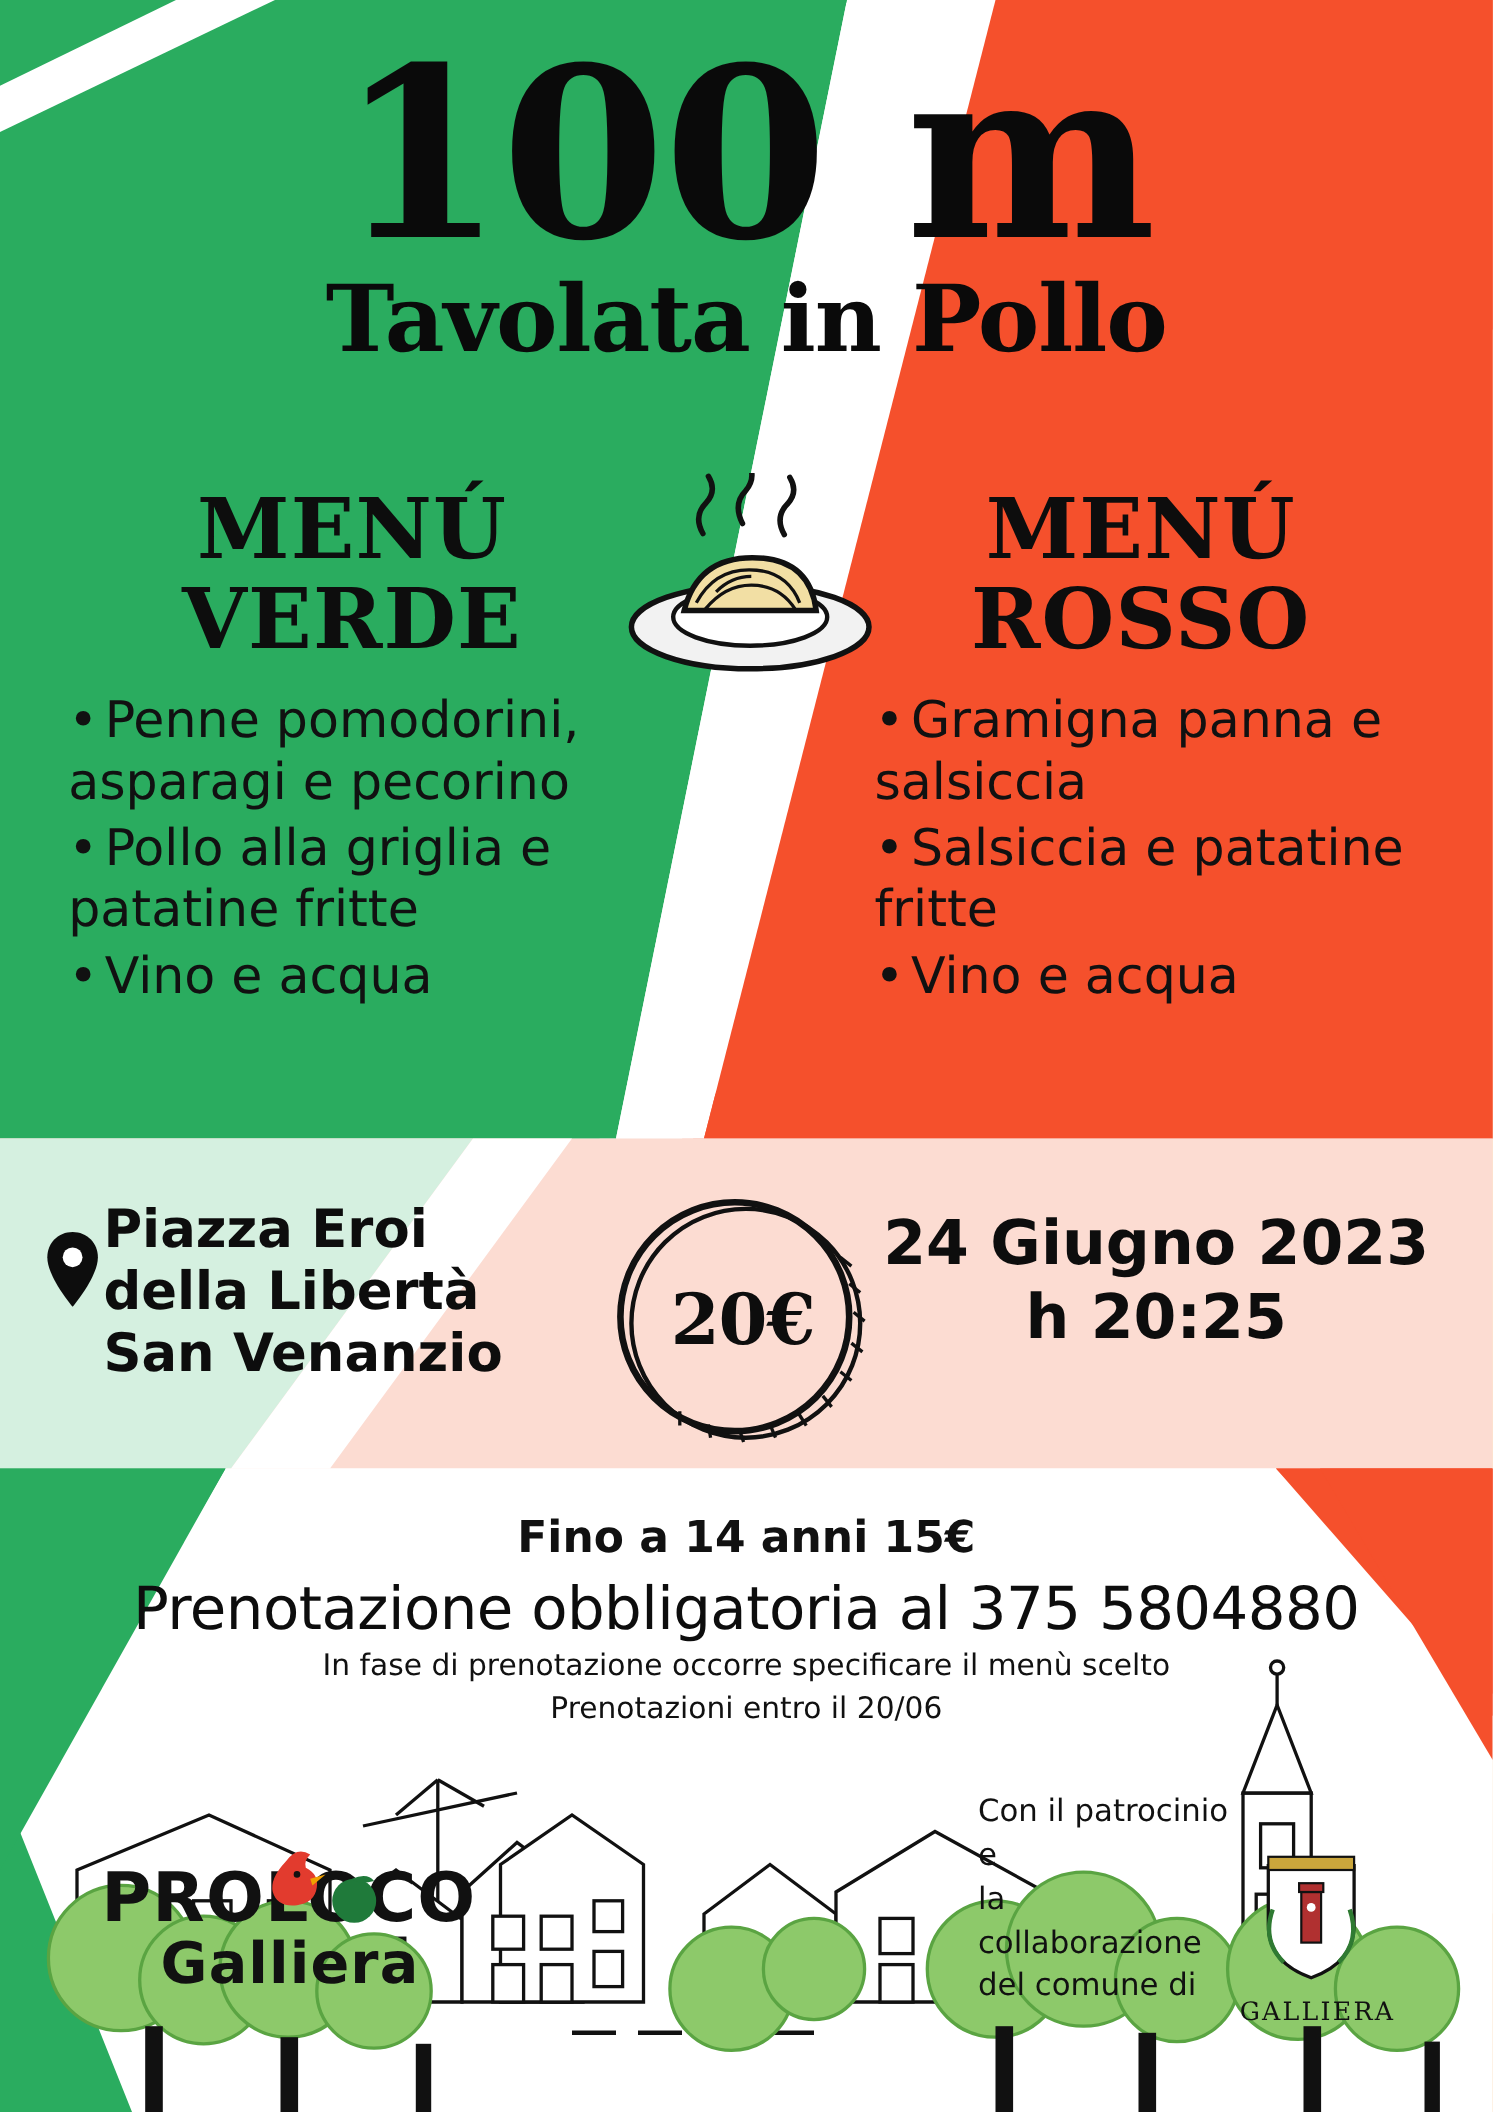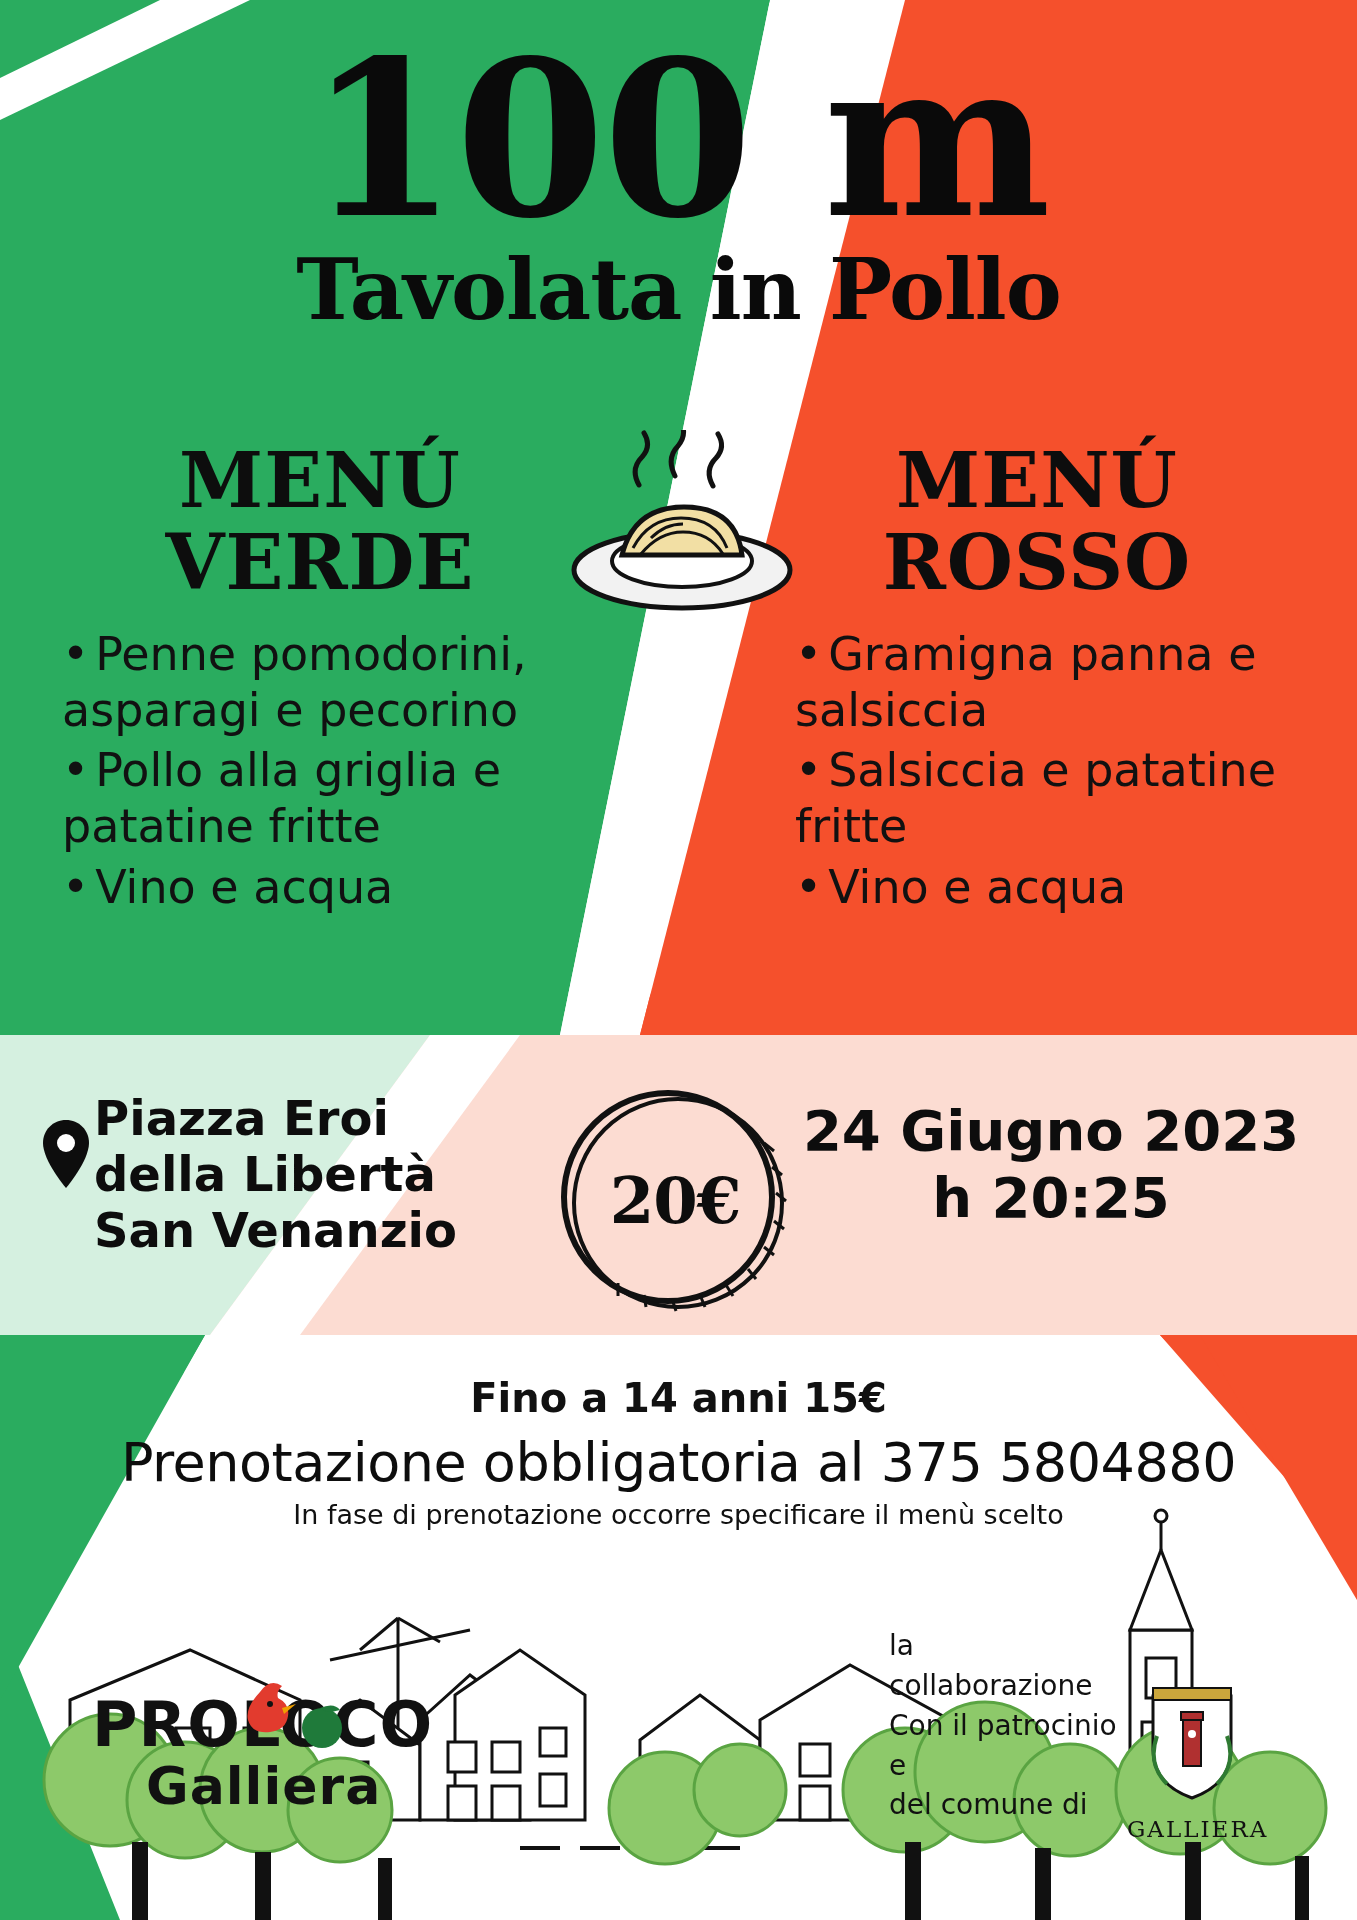--- a/index.html
+++ b/index.html
@@ -310,20 +310,21 @@
     <div class="date-line">24 Giugno 2023</div>
     <div class="time-line">h 20:25</div>
   </div>
 
   <div class="booking">
     <p class="kids">Fino a 14 anni 15€</p>
     <p class="phone">Prenotazione obbligatoria al 375 5804880</p>
   </div>
   <div class="notes">
     <div>In fase di prenotazione occorre specificare il menù scelto</div>
+    <div>Prenotazioni entro il 20/06</div>
   </div>
 
   <div class="scene">
     <svg viewBox="0 0 1357 430" width="1357" height="430" aria-hidden="true">
       <g fill="#ffffff" stroke="#111" stroke-width="3">
 
         <polygon points="70,210 190,160 300,210 300,330 70,330"></polygon>
         <rect x="108" y="238" width="34" height="34"></rect>
         <rect x="108" y="288" width="34" height="40"></rect>
         <rect x="176" y="238" width="34" height="34"></rect>
@@ -407,22 +408,22 @@
       </svg>
       <svg style="position:absolute;left:202px;top:4px" width="56" height="56" viewBox="0 0 56 56" aria-hidden="true">
         <circle cx="28" cy="30" r="20" fill="#1f7a3a"></circle>
         <path d="M26 10 q14 -6 20 2 q-14 4 -20 -2 z" fill="#1f7a3a"></path>
       </svg>
     </div>
     <div class="proloco-sub">Galliera</div>
   </div>
 
   <div class="patrocinio">
+    <div>Con il patrocinio e</div>
     <div>la collaborazione</div>
-    <div>Con il patrocinio e</div>
     <div>del comune di</div>
   </div>
 
   <div class="stemma">
     <svg width="118" height="132" viewBox="0 0 118 132" aria-hidden="true">
       <path d="M20 18 h78 v54 q0 34 -39 48 q-39 -14 -39 -48 z" fill="#ffffff" stroke="#111" stroke-width="3"></path>
       <rect x="20" y="10" width="78" height="12" fill="#caa63c" stroke="#111" stroke-width="2"></rect>
       <rect x="50" y="42" width="18" height="46" fill="#b03030" stroke="#111" stroke-width="2"></rect>
       <rect x="48" y="34" width="22" height="8" fill="#b03030" stroke="#111" stroke-width="2"></rect>
       <circle cx="59" cy="56" r="4" fill="#ffffff"></circle>

